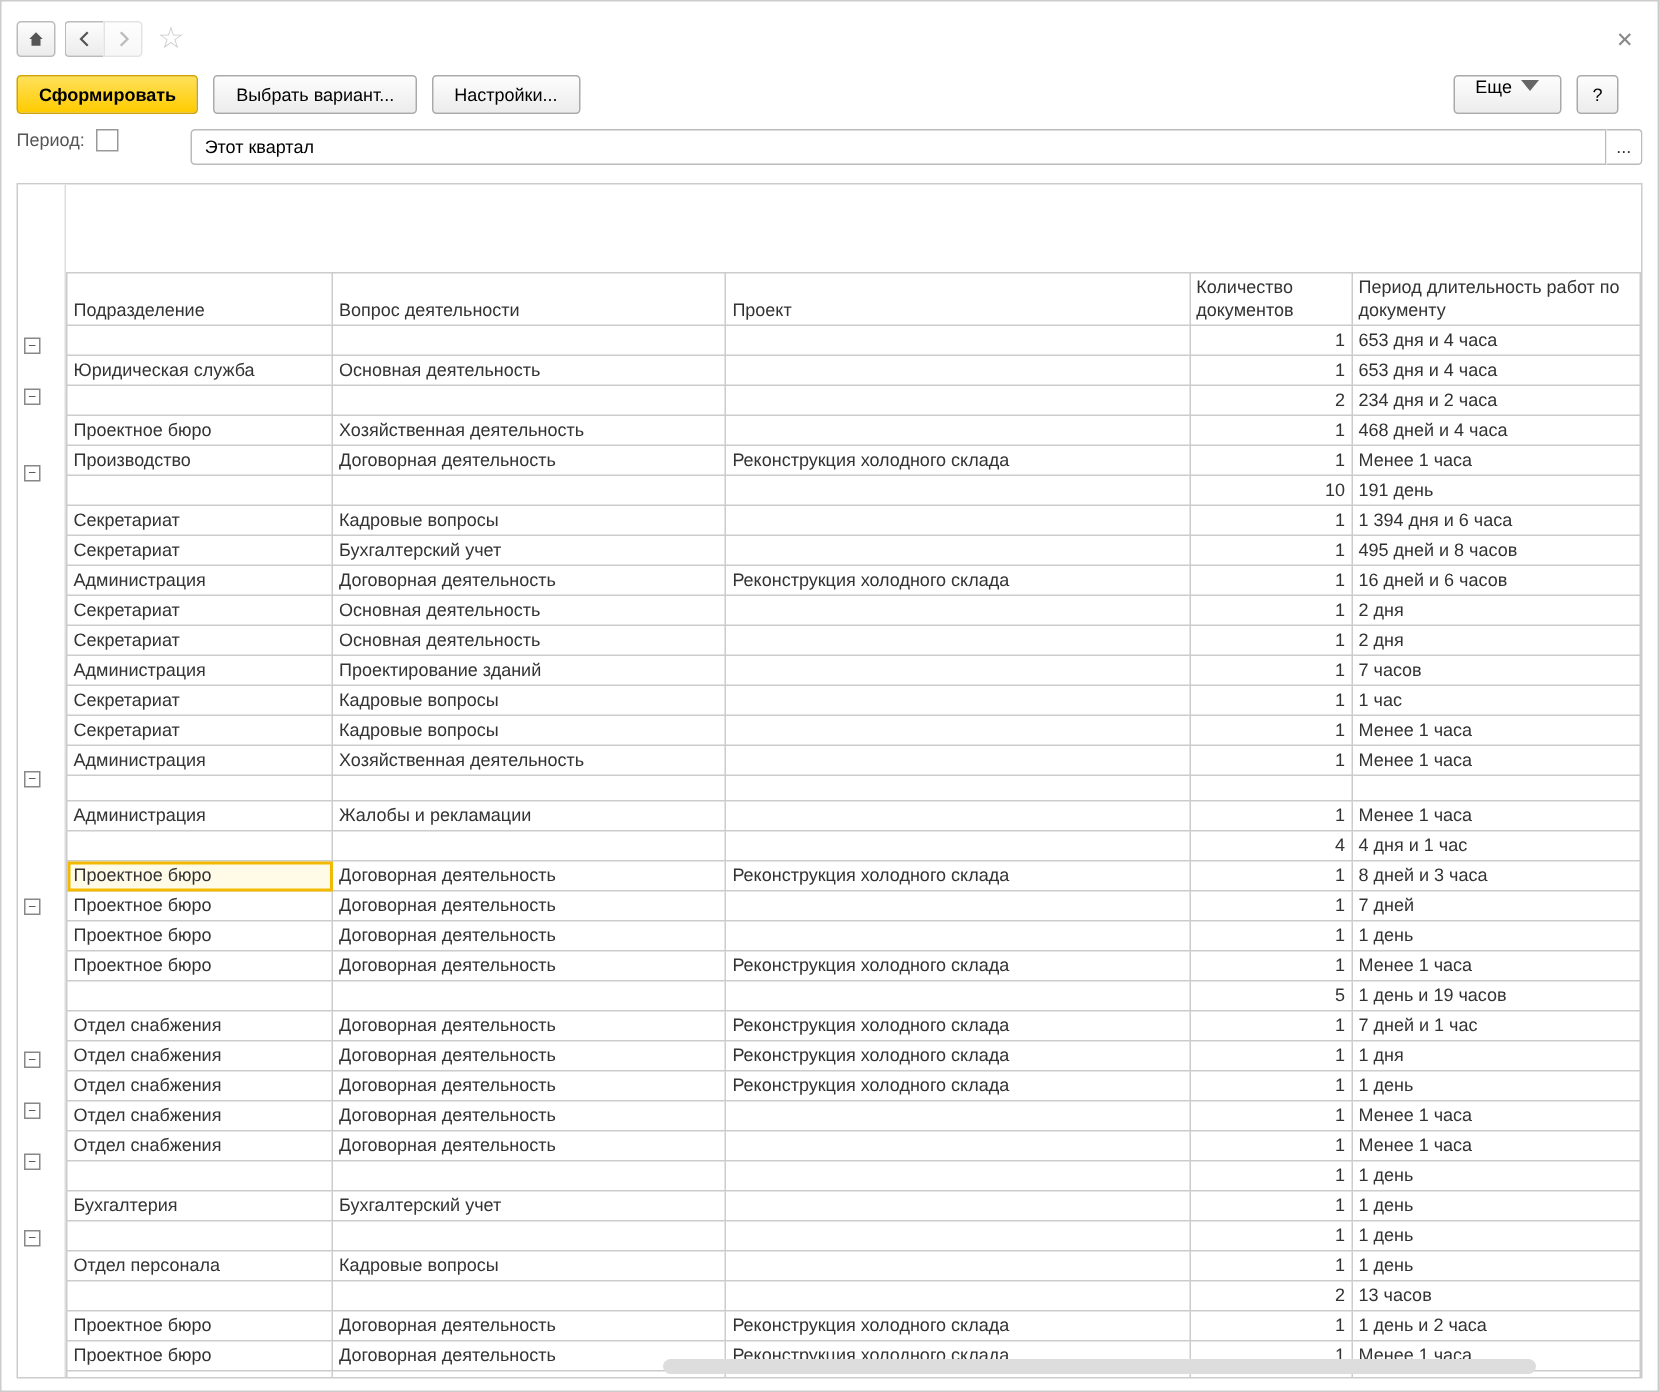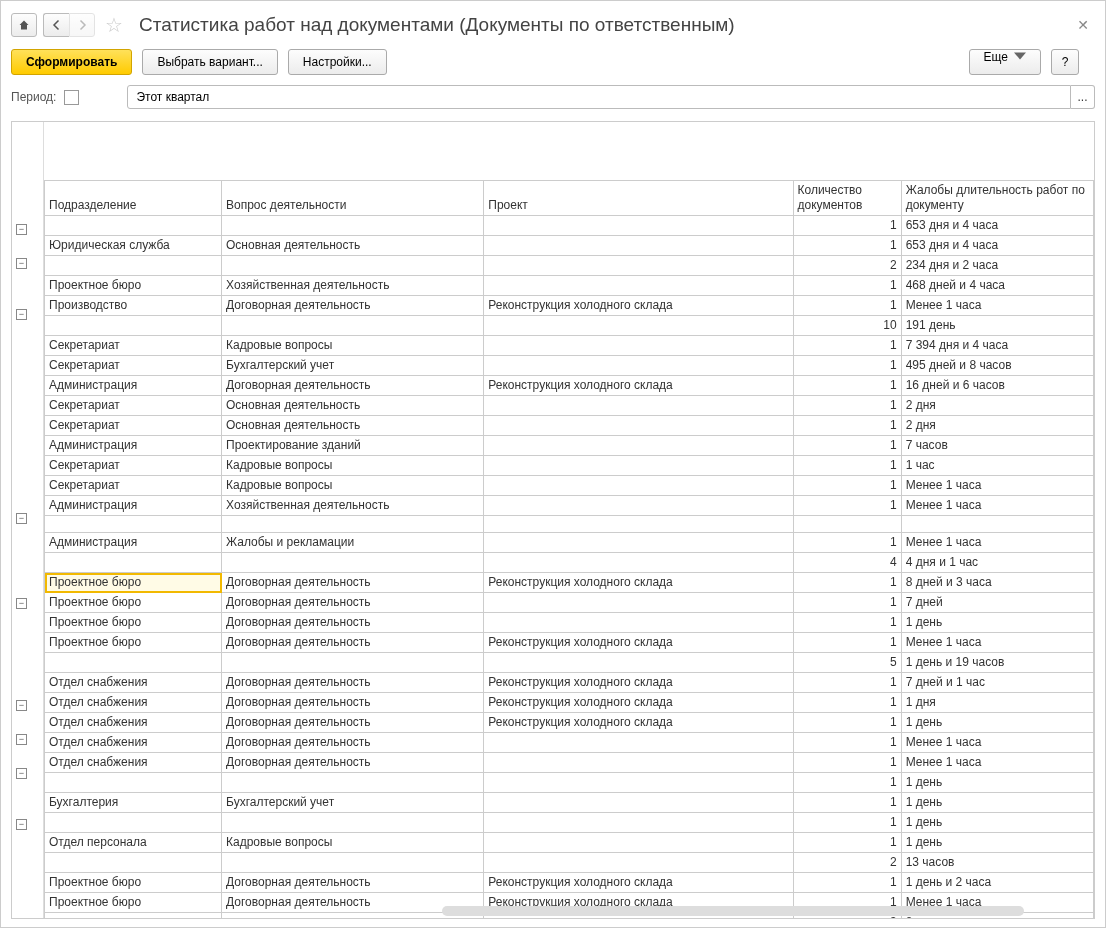--- a/index.html
+++ b/index.html
@@ -11,21 +11,21 @@
 .btn-group .icon-btn:first-child { border-radius: 3px 0 0 3px; border-right: none; }
 .btn-group .icon-btn:last-child { border-radius: 0 3px 3px 0; }
 .title-text { font-size: 19px; color: #444; margin-left: 6px; }
 .star { color: #ccc; font-size: 20px; padding: 0 4px; }
 .close-x { margin-left: auto; color: #888; font-size: 14px; cursor: pointer; padding: 2px 6px; }
 .toolbar { display: flex; align-items: center; gap: 10px; padding: 2px 16px 10px 0; }
 .btn { height: 26px; padding: 0 14px; border: 1px solid #aaa; border-radius: 3px; background: linear-gradient(#fdfdfd,#ececec); cursor: pointer; font-size: 12px; }
 .btn-primary { background: linear-gradient(#ffe15a,#ffcb00); border-color: #d2a400; font-weight: bold; }
 .spacer { flex: 1; }
 .btn-more { display: inline-flex; align-items: flex-start; gap: 6px; }
-.period-row { display: flex; align-items: center; gap: 8px; padding-bottom: 12px; }
+.period-row { display: flex; gap: 8px; padding-bottom: 12px; }
 .period-label { color: #555; }
 .chk { width: 15px; height: 15px; border: 1px solid #999; background: #fff; }
 .period-input { flex: 1; display: flex; padding-left: 40px; }
 .period-input input { flex: 1; height: 24px; border: 1px solid #bbb; border-radius: 3px 0 0 3px; padding: 0 8px; font-size: 12px; }
 .period-input .dots { width: 24px; height: 24px; border: 1px solid #bbb; border-left: none; background: #fff; border-radius: 0 3px 3px 0; cursor: pointer; display: flex; align-items: center; justify-content: center; }
 .report-box { flex: 1; border: 1px solid #ccc; overflow: hidden; position: relative; display: flex; }
 .outline-col { width: 32px; flex-shrink: 0; border-right: 1px solid #ddd; background: #fff; position: relative; }
 .report-content { flex: 1; overflow: auto; }
 .header-space { height: 58px; }
 table.report { border-collapse: collapse; width: 100%; table-layout: fixed; }
@@ -60,21 +60,20 @@
             <path d="M10 2 L4 8 L10 14" stroke="#555" stroke-width="2" fill="none"></path>
           </svg>
       </span>
       <span class="icon-btn" style="opacity:0.4">
         <svg class="icon" viewBox="0 0 16 16">
             <path d="M6 2 L12 8 L6 14" stroke="#555" stroke-width="2" fill="none"></path>
           </svg>
       </span>
     </span>
     <span class="star">☆</span>
-    <span class="title-text">Статистика работ над документами (Документы по ответственным)</span>
     <span class="close-x">✕</span>
   </div>
 
   <div class="toolbar">
     <button class="btn btn-primary">Сформировать</button>
     <button class="btn">Выбрать вариант...</button>
     <button class="btn">Настройки...</button>
     <span class="spacer"></span>
     <button class="btn btn-more">
       <span>Еще</span>
@@ -115,21 +114,21 @@
             <col class="c3">
             <col class="c4">
             <col class="c5">
           </colgroup>
         <thead>
           <tr>
             <th rowspan="2" style="vertical-align:bottom"><span>Подразделение</span></th>
             <th rowspan="2" style="vertical-align:bottom"><span>Вопрос деятельности</span></th>
             <th rowspan="2" style="vertical-align:bottom"><span>Проект</span></th>
             <th style="white-space:normal"><span>Количество документов</span></th>
-            <th style="white-space:normal"><span>Жалобы длительность работ по документу</span></th>
+            <th style="white-space:normal"><span>Период длительность работ по документу</span></th>
           </tr>
         </thead>
         <tbody id="tbody">
             <tr>
               <td></td>
               <td></td>
               <td></td>
               <td class="num">1</td>
               <td>653 дня и 4 часа</td>
             </tr>
@@ -166,21 +165,21 @@
               <td></td>
               <td></td>
               <td class="num">10</td>
               <td>191 день</td>
             </tr>
             <tr>
               <td>Секретариат</td>
               <td>Кадровые вопросы</td>
               <td></td>
               <td class="num">1</td>
-              <td>7 394 дня и 4 часа</td>
+              <td>1 394 дня и 6 часа</td>
             </tr>
             <tr>
               <td>Секретариат</td>
               <td>Бухгалтерский учет</td>
               <td></td>
               <td class="num">1</td>
               <td>495 дней и 8 часов</td>
             </tr>
             <tr>
               <td>Администрация</td>

